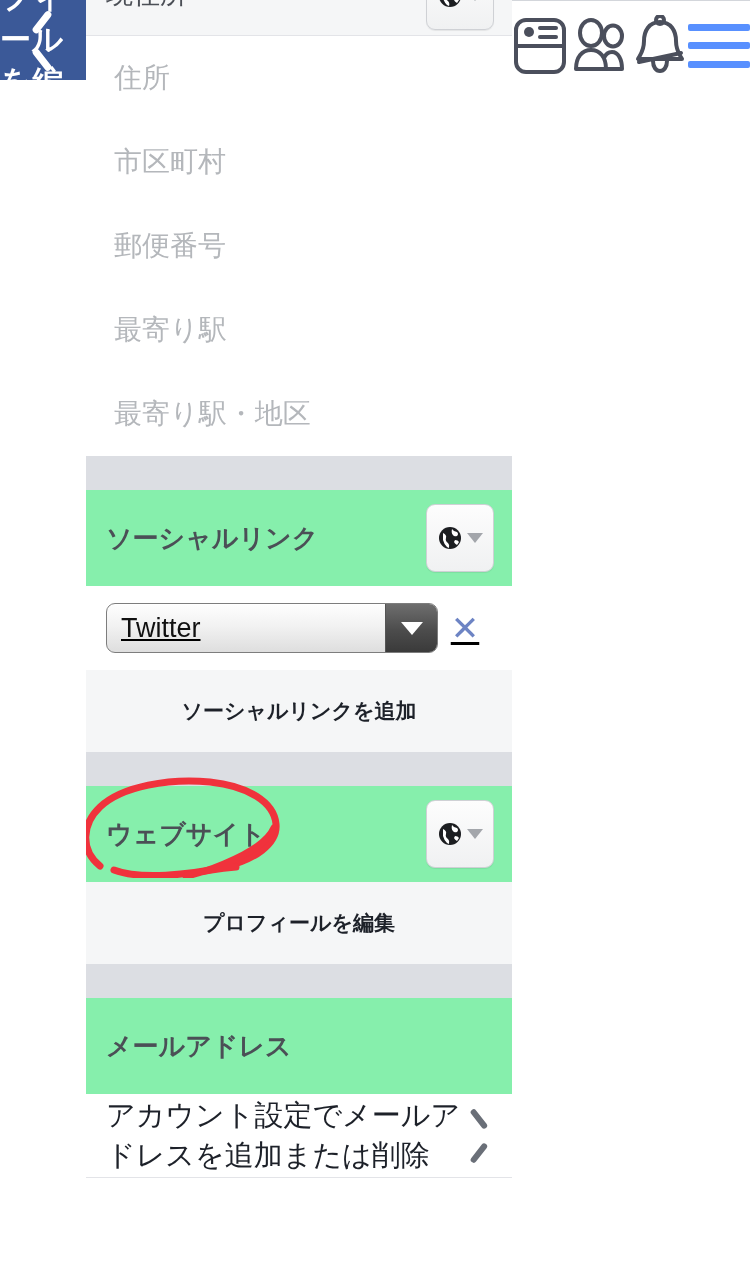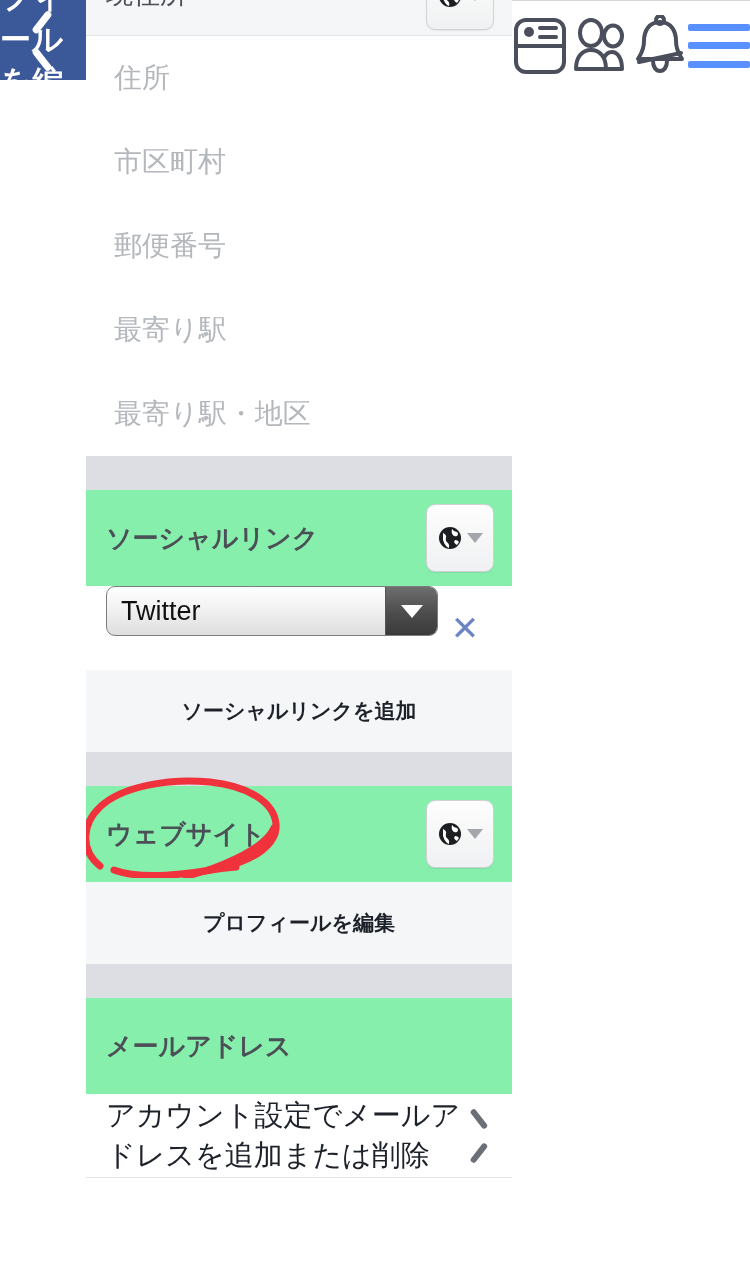--- a/index.html
+++ b/index.html
@@ -106,22 +106,23 @@
     background: #86efac;
     display: flex; align-items: center; justify-content: space-between;
     padding: 0 18px 0 20px;
     position: relative;
   }
   .sec-head-label { font-size: 26px; color: #4b4f56; font-weight: 600; }
 
   
   .social-row {
     height: 84px; background: #ffffff;
-    display: flex; 
+    display: flex; align-items: center;
     padding: 0 20px;
+    text-decoration: underline;
   }
   .native-select {
     width: 348px; height: 50px;
     border-radius: 9px;
     border: 1px solid #7d7d7d;
     background: linear-gradient(to bottom, #fefefe 0%, #f2f2f2 45%, #dedede 100%);
     display: flex; align-items: center;
     overflow: hidden;
     box-shadow: 0 1px 0 rgba(255,255,255,.8) inset;
   }

